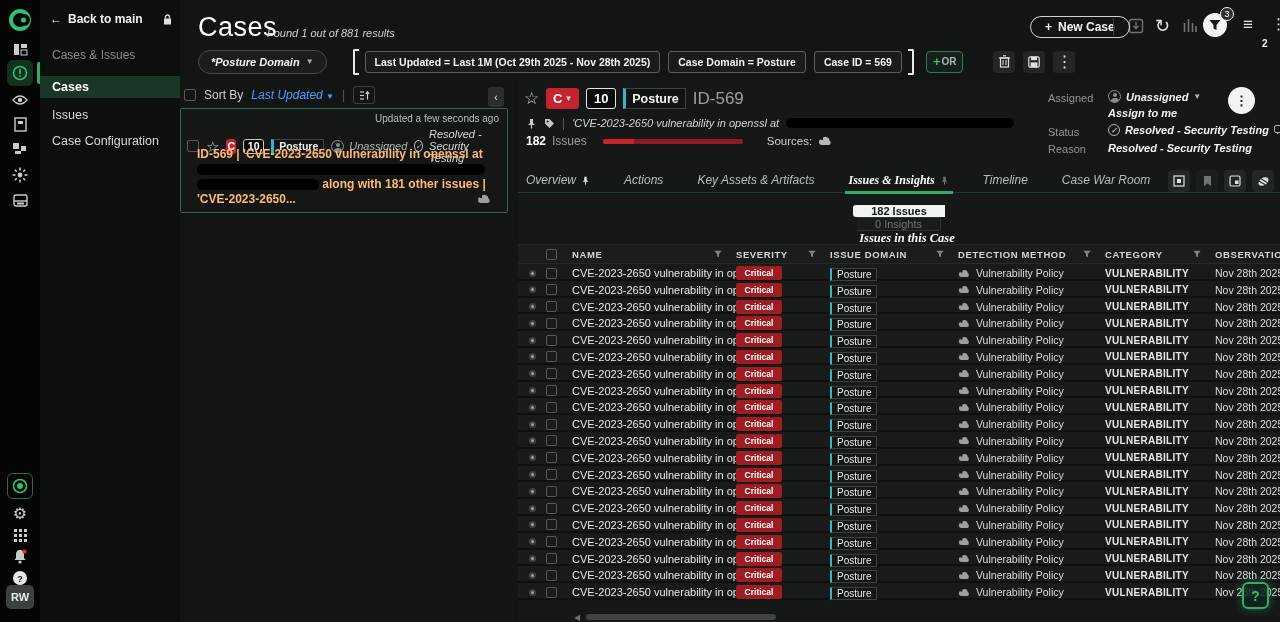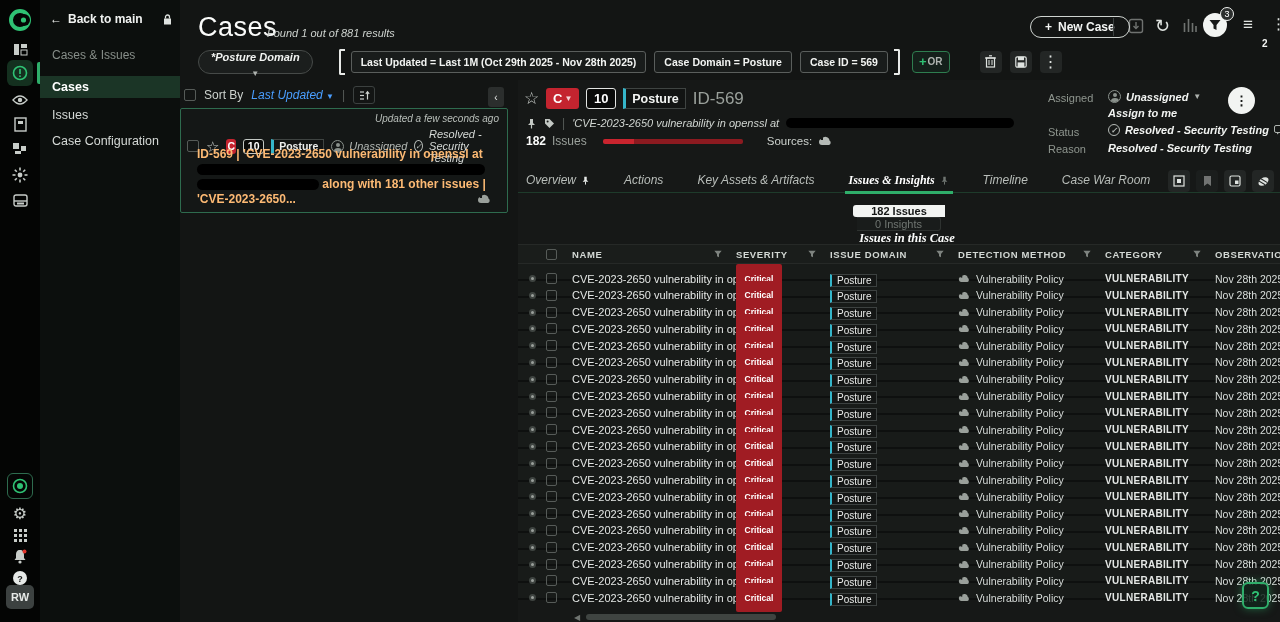--- a/index.html
+++ b/index.html
@@ -28,42 +28,42 @@
   #result-summary { position:absolute; left:87px; top:27px; font-size:11px; font-style:italic; color:#cdd2ce; }
 
   .pill-btn { position:absolute; border:1px solid #cfd4d0; border-radius:15px; height:22px; padding:0 14px; display:flex; align-items:center; gap:6px; color:#f4f6f4; font-size:12px; font-weight:bold; cursor:pointer; background:transparent; }
   .tool-ic { color:#dfe3e0; cursor:pointer; }
   .dim { opacity:.45; }
   .avatar-filter { position:absolute; width:24px; height:24px; border-radius:50%; background:#f2f4f2; display:flex; align-items:center; justify-content:center; cursor:pointer; }
   .badge-n { position:absolute; width:14px; height:14px; border-radius:50%; background:#2c2f2e; border:1px solid #f2f4f2; color:#fff; font-size:9px; display:flex; align-items:center; justify-content:center; }
 
   
   #filter-row { position:absolute; left:18px; top:49px; height:25px; display:flex; align-items:center; gap:8px; }
-  .scope-pill { border:1px solid #464a48; background:#1b1e1d; border-radius:13px; height:24px; padding:0 12px; display:flex; align-items:center; gap:6px; font-size:11px; font-weight:bold; font-style:italic; color:#f2f4f2; cursor:pointer;flex-direction:column; }
+  .scope-pill { border:1px solid #464a48; background:#1b1e1d; border-radius:13px; height:24px; padding:0 12px; display:flex; align-items:center; gap:6px; font-size:11px; font-weight:bold; font-style:italic; color:#f2f4f2; cursor:pointer; }
   .bracket { width:6px; height:26px; border:2px solid #e8eae8; }
   .bracket.l { border-right:none; border-radius:2px 0 0 2px; margin-right:-2px;}
   .bracket.r { border-left:none; border-radius:0 2px 2px 0; margin-left:-2px;}
   .fchip { border:1px solid #5a5e5c; background:#191c1b; border-radius:3px; height:22px; padding:0 9px; display:flex; align-items:center; font-size:10.5px; font-weight:bold; color:#f2f4f2; cursor:pointer; white-space:nowrap; }
   .or-btn { border:1px solid #2e7d4f; background:#14201a; border-radius:4px; height:22px; padding:0 6px; display:flex; align-items:center; font-size:10px; font-weight:bold; cursor:pointer; margin-left:4px; }
   .or-btn .plus { color:#2fc274; font-size:13px; margin-right:1px; }
   .or-btn .or { color:#aeb3af; }
   .tile-btn { width:22px; height:22px; background:#232625; border-radius:4px; display:flex; align-items:center; justify-content:center; color:#dfe3e0; cursor:pointer; }
 
   
   #list-col { position:absolute; left:0px; top:80px; width:330px; height:542px; }
   .checkbox { width:12px; height:12px; border:1px solid #565b58; border-radius:2px; background:transparent; cursor:pointer; flex:none; }
   #sort-row { position:absolute; left:4px; top:5px; right:4px; height:20px; display:flex; align-items:center; gap:8px; }
   .sort-label { color:#cdd2ce; font-size:12px; }
   .sort-value { color:#4a9eff; font-size:12px; font-style:italic; cursor:pointer; }
   .vsep { color:#565b58; font-size:12px; }
   .sort-btn { width:22px; height:18px; border:1px solid #3c4140; border-radius:3px; display:flex; align-items:center; justify-content:center; color:#cdd2ce; cursor:pointer; }
   #collapse-btn { position:absolute; right:2px; top:2px; width:16px; height:20px; background:#2b2e2d; border-radius:3px; color:#e6e9e7; font-size:10px; display:flex; align-items:center; justify-content:center; cursor:pointer; }
 
   #case-card { position:absolute; left:0px; top:28px; width:328px; height:105px; border:1px solid #2e6b4e; border-radius:2px; background:#141716; cursor:pointer; }
-  .card-updated { position:absolute; right:8px; top:4px; font-size:10px; font-style:italic; color:#b9bfba; }
+  .card-updated { position:absolute; right:8px; top:4px; font-size:10px; color:#b9bfba; }
   .card-row1 { position:absolute; left:6px; top:19px; right:6px; display:flex; align-items:center; gap:7px; }
   .star { color:#c8cdc9; font-size:15px; line-height:1; cursor:pointer; }
   .sevC { background:#c4242f; color:#fff; font-size:10.5px; font-weight:bold; width:17px; height:15px; border-radius:3px; display:flex; align-items:center; justify-content:center; }
   .score { background:#0a0b0a; border:1px solid #c3c8c4; color:#fff; font-size:10.5px; font-weight:bold; min-width:21px; height:15px; border-radius:3px; display:flex; align-items:center; justify-content:center; padding:0 3px; }
   .dom-badge { border:1px solid #3f4442; border-left:3px solid #35b5c9; color:#eceeec; font-size:10.5px; font-weight:bold; height:15px; padding:0 5px; display:flex; align-items:center; background:#121413; }
   .assignee { display:flex; align-items:center; gap:5px; color:#b5bab6; font-size:11px; font-style:italic; }
   .av-circ { width:13px; height:13px; border-radius:50%; border:1px solid #8a918c; position:relative; overflow:hidden; }
   .av-circ:before { content:""; position:absolute; left:4px; top:2px; width:4px; height:4px; border-radius:50%; background:#8a918c; }
   .av-circ:after { content:""; position:absolute; left:2px; top:7px; width:8px; height:6px; border-radius:50% 50% 0 0; background:#8a918c; }
   .status-chip { margin-left:auto; display:flex; align-items:center; gap:6px; color:#d5d9d6; font-size:11px; font-style:italic; }
@@ -117,21 +117,21 @@
   .trow { display:grid; grid-template-columns:28px 26px 164px 94px 128px 147px 110px 1fr; align-items:center; }
   #thead { height:20px; background:#1a1d1b; border-top:1px solid #262927; border-bottom:1px solid #262927; }
   .th { display:flex; align-items:center; justify-content:space-between; padding-right:14px; color:#d3d8d4; font-size:9.5px; font-weight:bold; letter-spacing:.6px; white-space:nowrap; overflow:hidden; }
   .funnel { color:#7e837f; flex:none; margin-left:6px; }
   .tr { height:16.8px; background:#181b19; border-bottom:2px solid #0e100f; cursor:pointer; }
   .dotcell { display:flex; justify-content:center; }
   .rdot { width:7px; height:7px; border-radius:50%; background:#9aa09b; border:2px solid #3f4441; }
   .chkcell { display:flex; }
   .chk-s { width:11px; height:11px; border:1px solid #565b58; border-radius:2px; }
   .c-name { color:#e4e7e5; font-size:11px; white-space:nowrap; overflow:hidden; }
-  .crit { background:#a01c23; color:#fff; font-size:8.5px; font-weight:bold; width:46px; height:29px; border-radius:2px; display:flex; align-items:center; justify-content:center; }
+  .crit { background:#a01c23; color:#fff; font-size:8.5px; font-weight:bold; width:46px; height:14px; border-radius:2px; display:flex; align-items:center; justify-content:center; }
   .dom-s { border:1px solid #3c4140; border-left:2px solid #35b5c9; color:#e8eae8; font-size:10px; height:13px; padding:0 5px; display:inline-flex; align-items:center; background:#141615; }
   .det { display:flex; align-items:center; gap:6px; color:#d9dedb; font-size:10.5px; white-space:nowrap; }
   .cat { color:#e4e7e5; font-size:10px; font-weight:bold; letter-spacing:.3px; }
   .obs { color:#d9dedb; font-size:10.5px; white-space:nowrap; overflow:hidden; }
 
   
   #hscroll { position:absolute; left:0; bottom:1px; width:762px; height:8px; display:flex; align-items:center; }
   #hs-arrow { color:#6f7470; font-size:8px; margin-left:56px; }
   #hs-thumb { width:190px; height:6px; background:#3f4441; border-radius:3px; margin-left:6px; }
 

